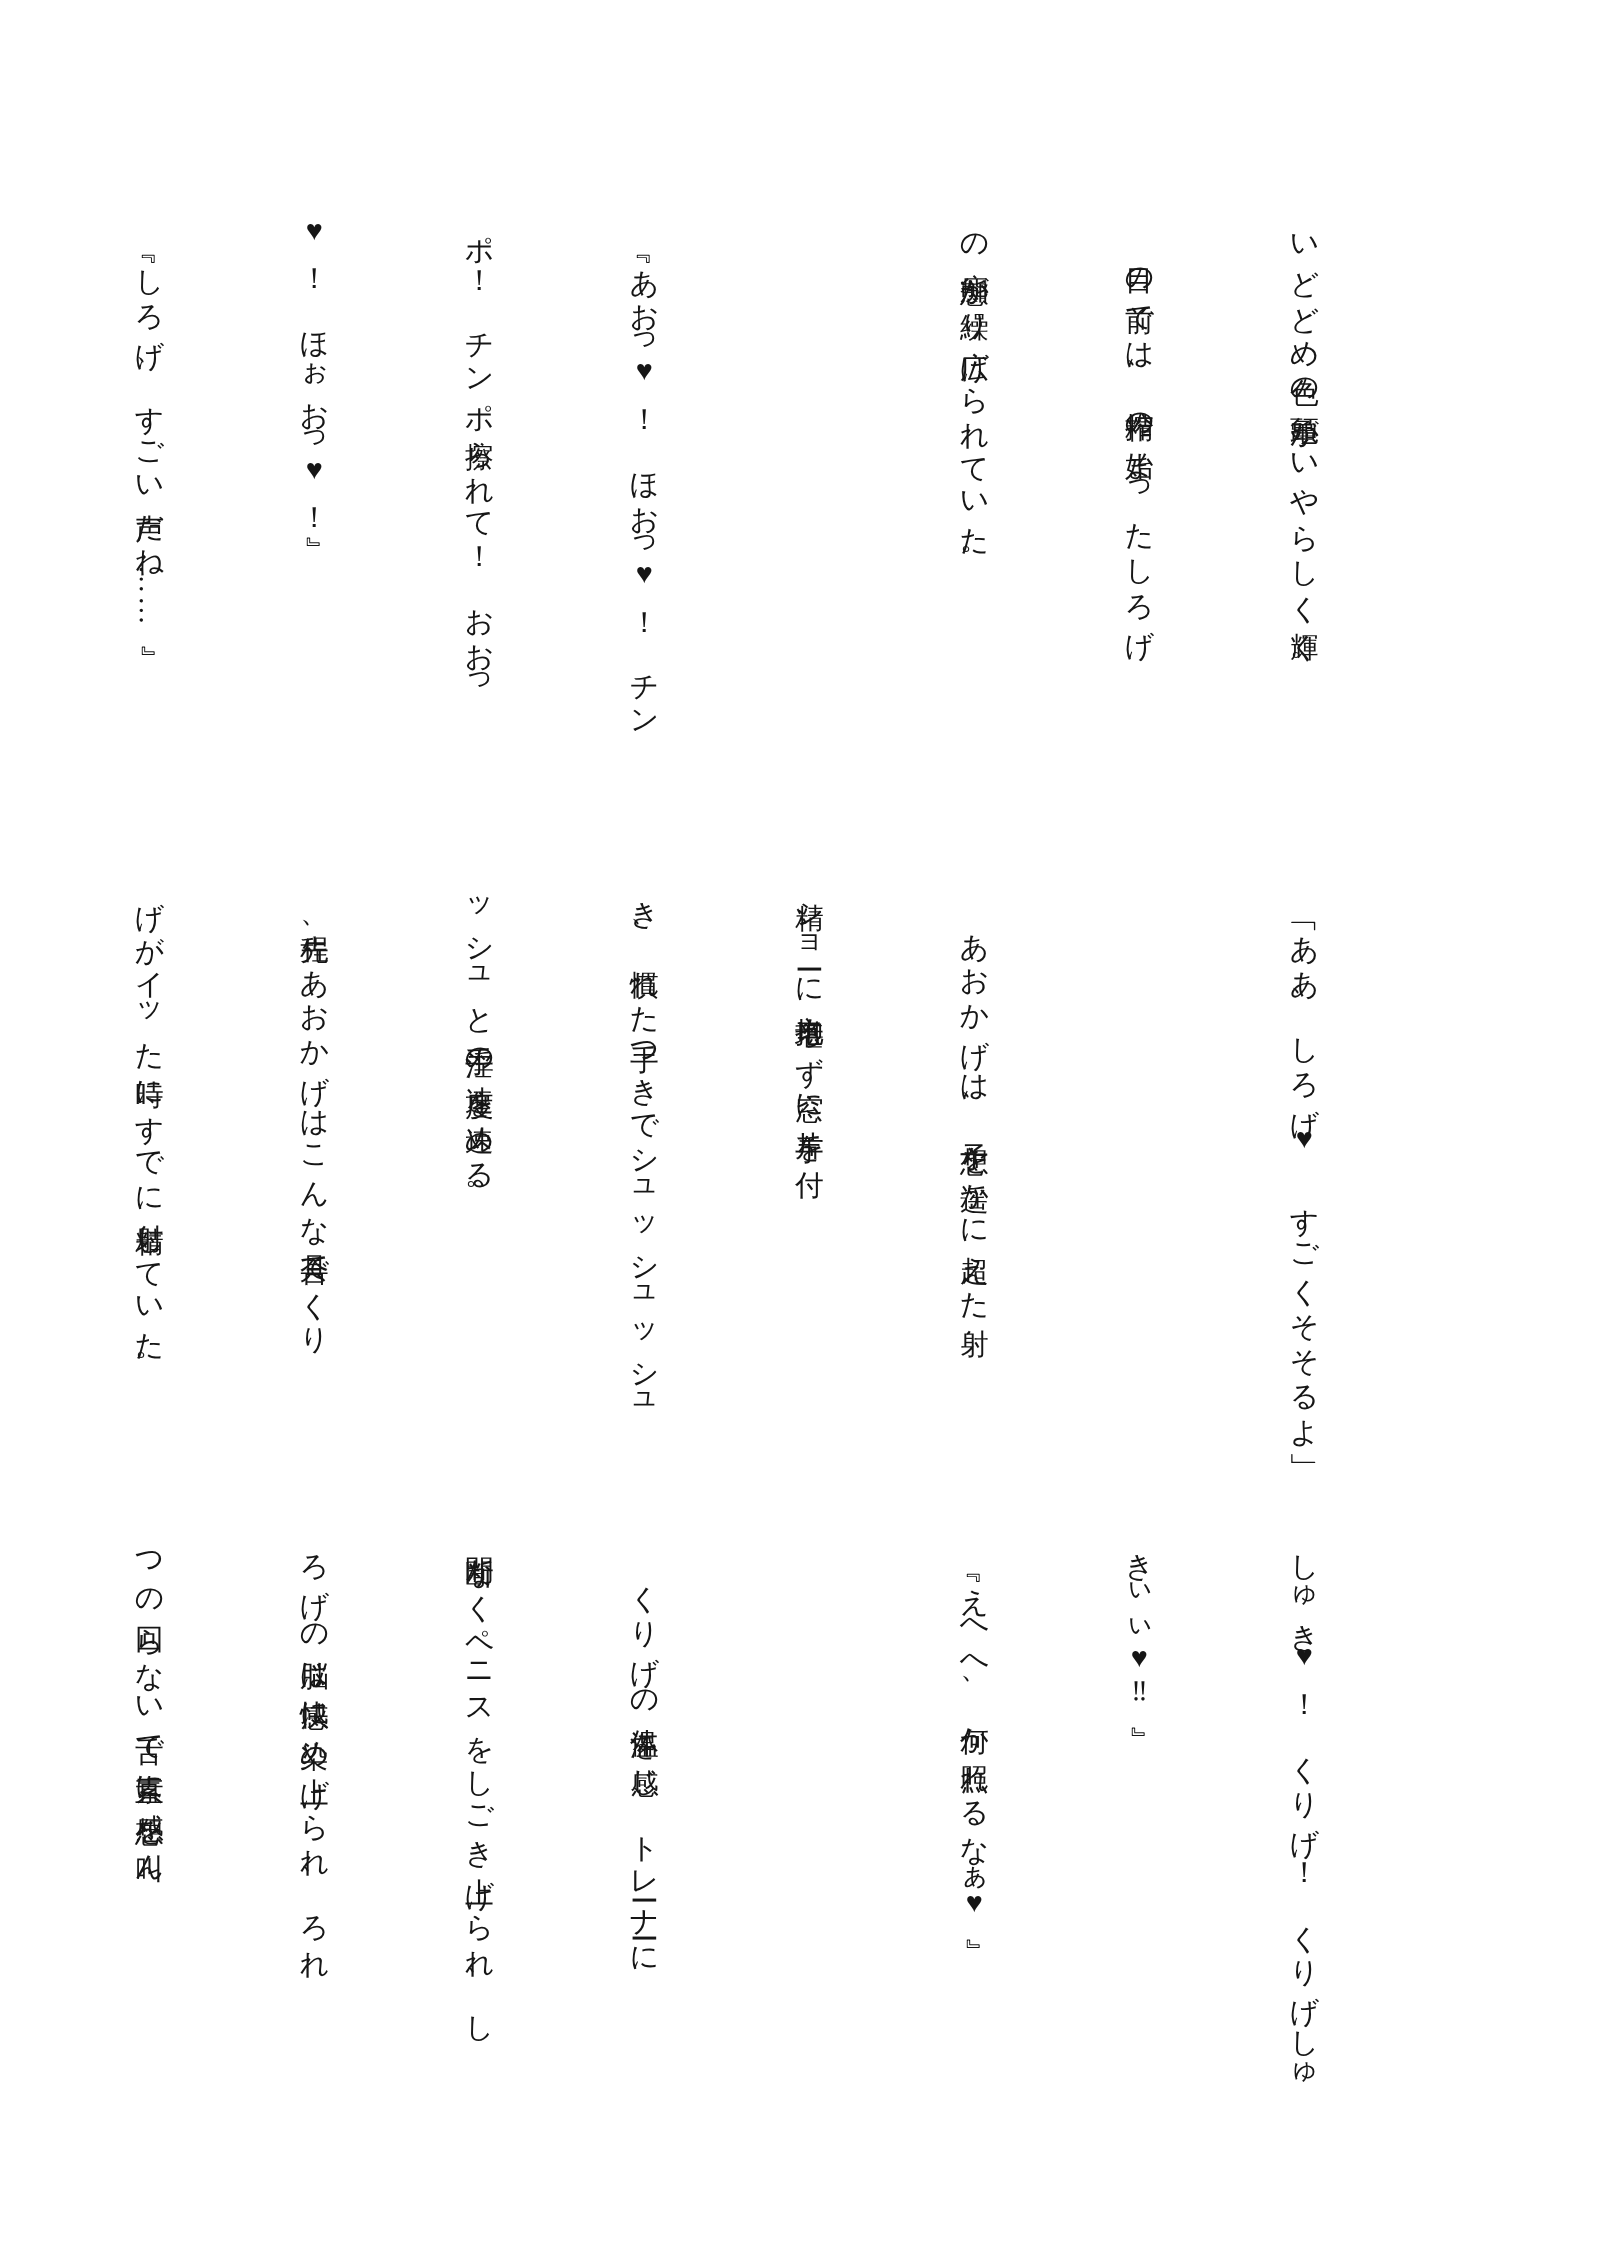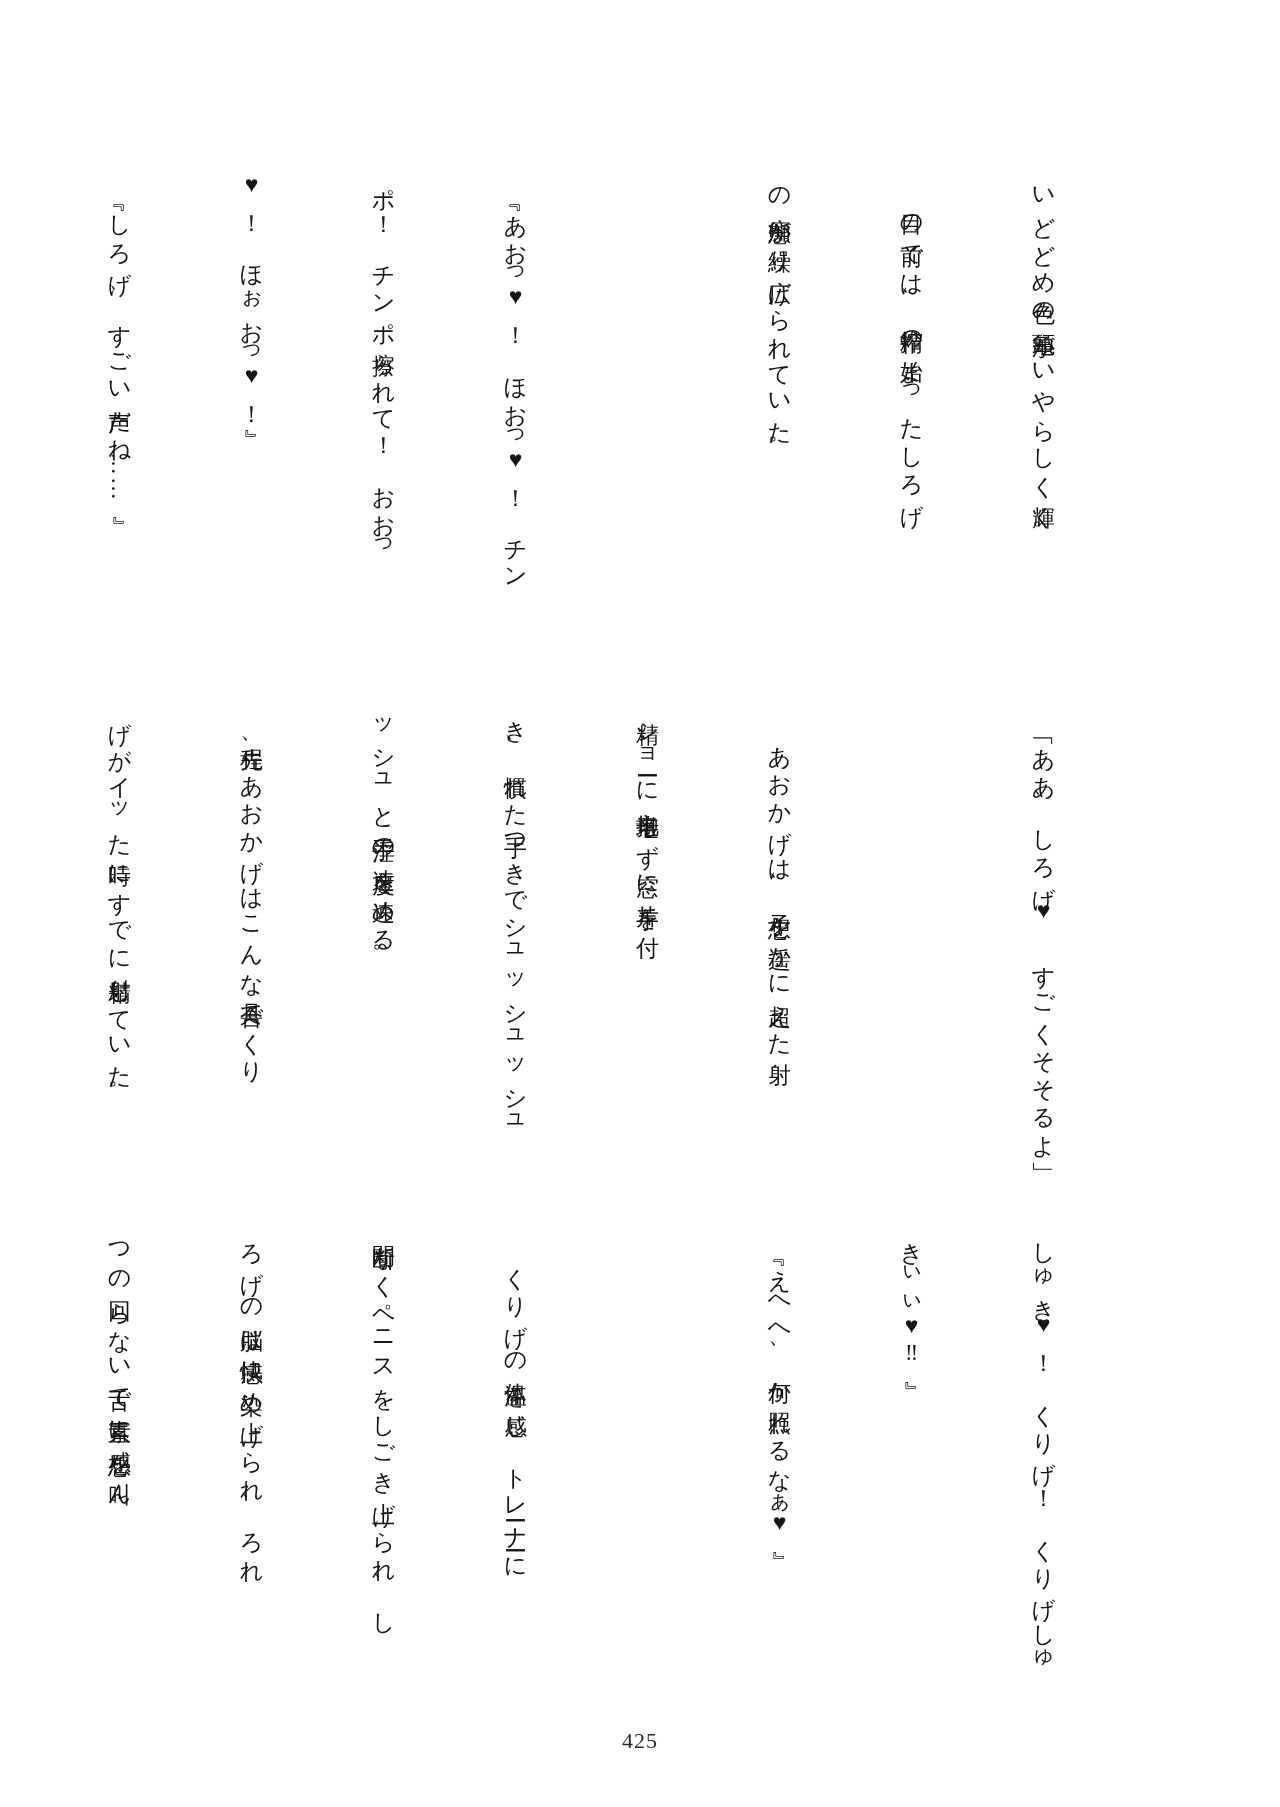--- a/index.html
+++ b/index.html
@@ -117,15 +117,14 @@
     
     
     
     
     
     
     
     
   </div>
 
-  <div class="page-number">425</div>
 
 </div>
 
 </body></html>

